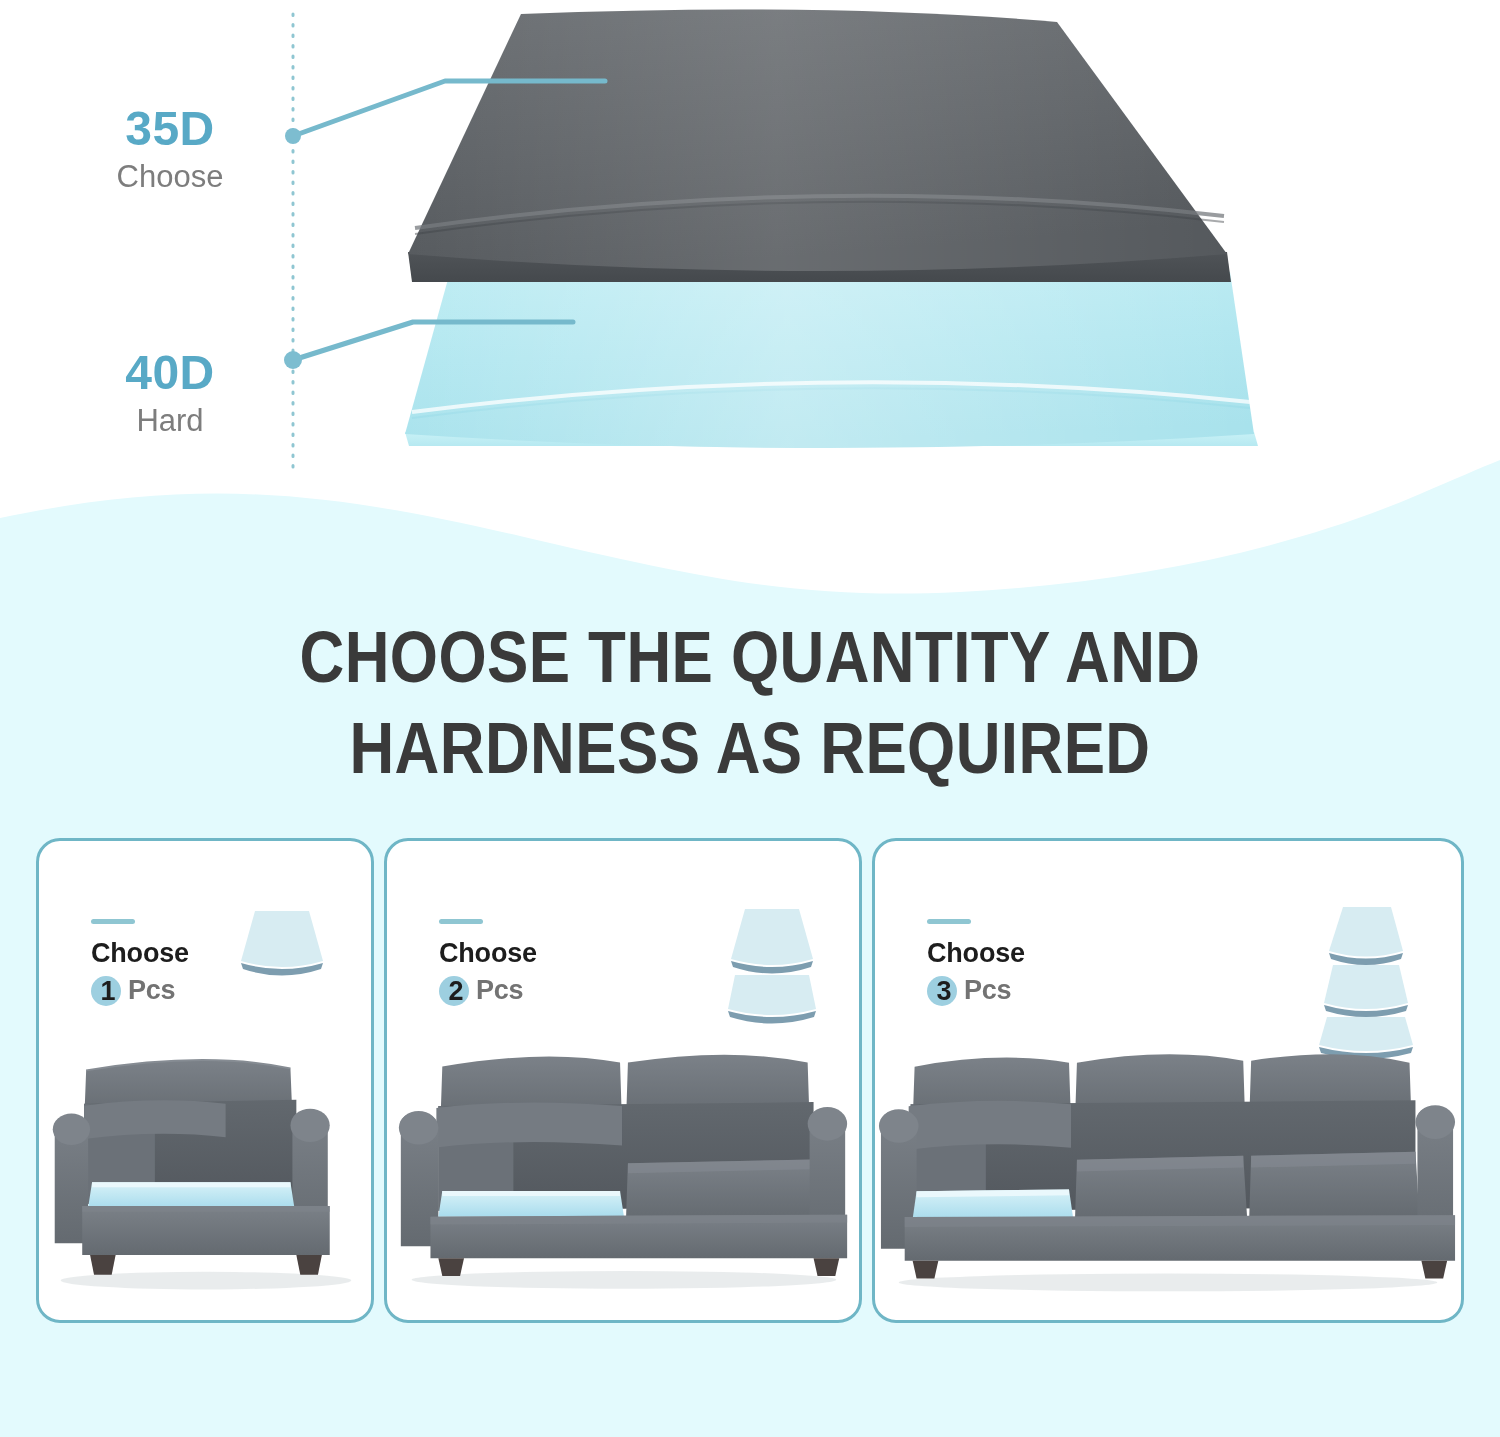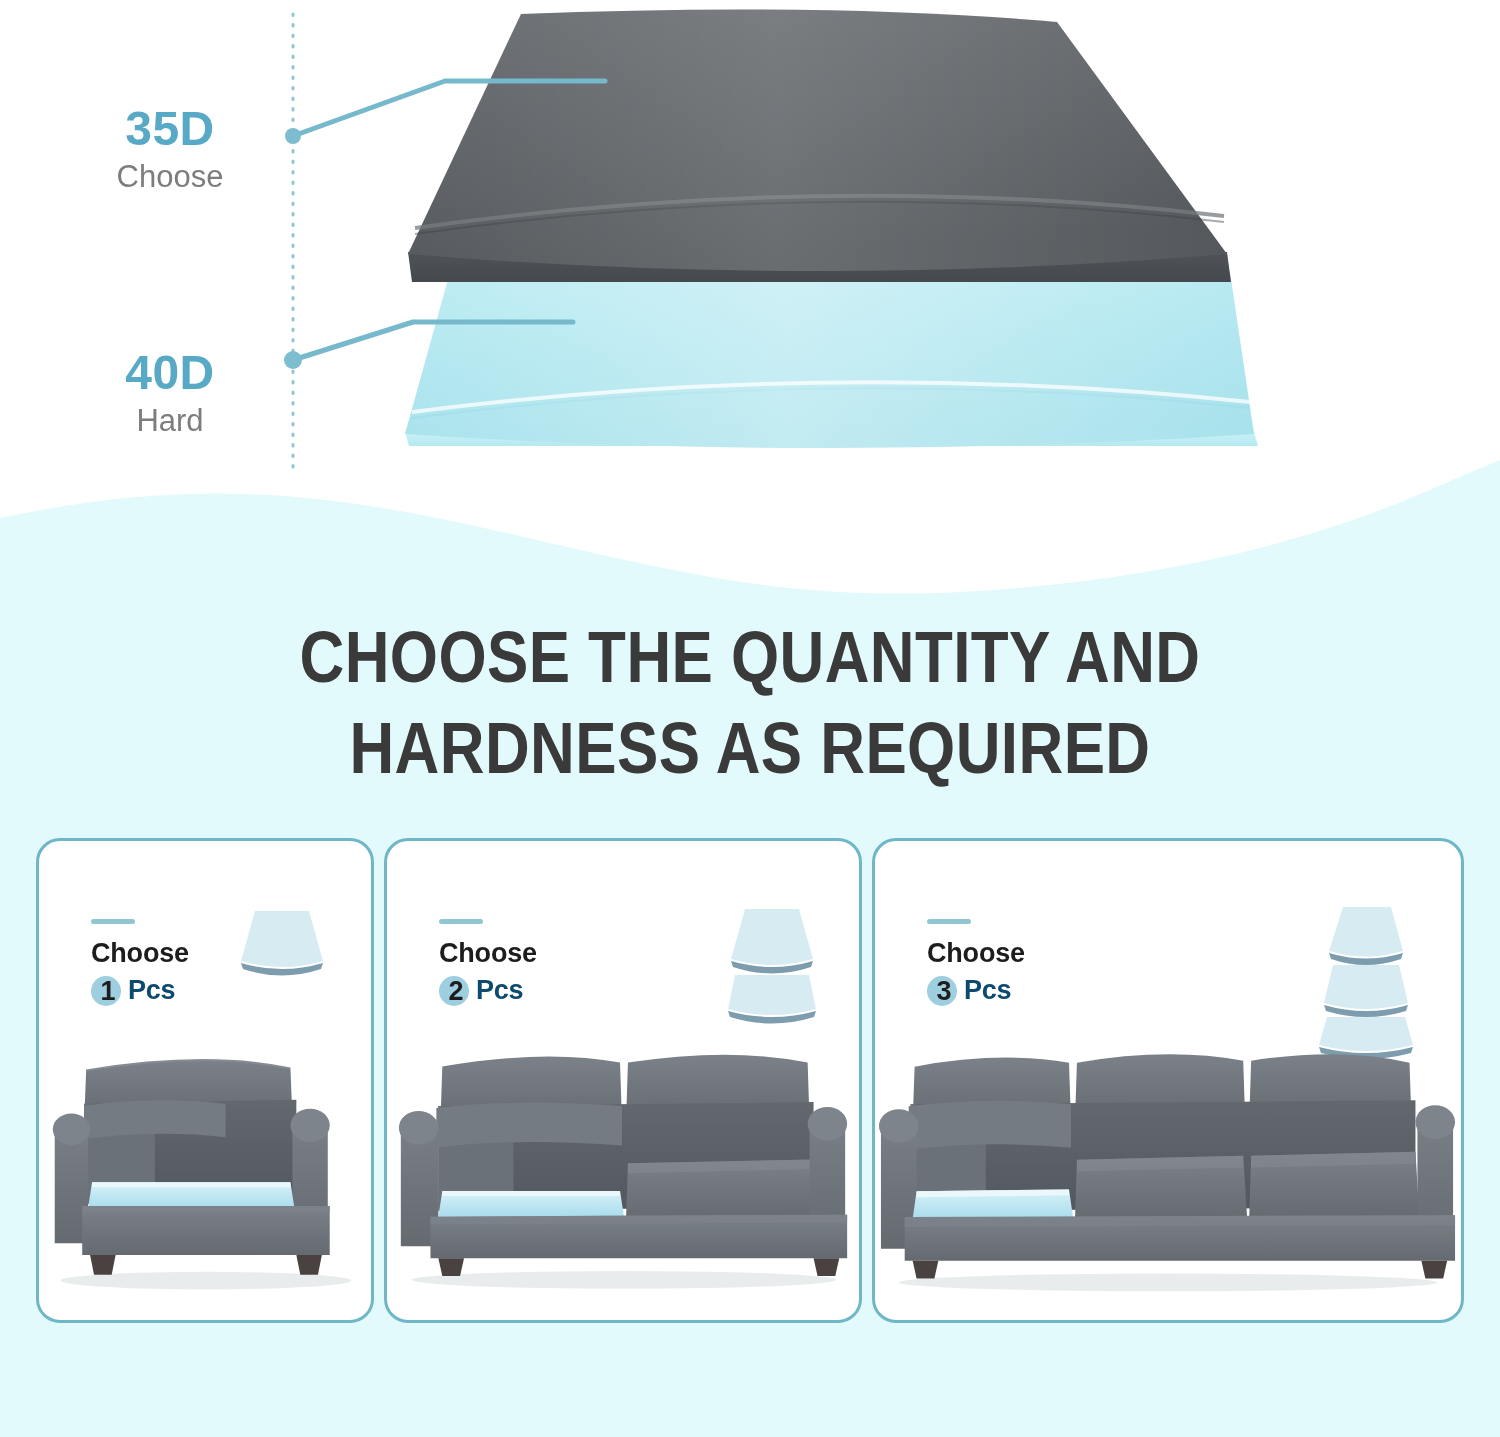--- a/index.html
+++ b/index.html
@@ -146,21 +146,21 @@
     background: #9dcfe0;
     z-index: 0;
   }
   .pcs-badge .badge-num {
     position: relative;
     z-index: 1;
     font-size: 27px;
     font-weight: bold;
     color: #1d1d1d;
   }
-  .pcs-word { font-size: 27px; font-weight: bold; color: #0c4a6e; }
+  .pcs-word { font-size: 27px; font-weight: bold; color: #737373; }
 
   .stack-icon {
     position: absolute;
     top: 26px;
   }
   #stack-icon-1 { right: 26px; width: 126px; height: 100px; }
   #stack-icon-2 { right: 24px; width: 126px; height: 140px; }
   #stack-icon-3 { right: 32px; width: 126px; height: 168px; }
   .stack-icon svg { display: block; width: 100%; height: 100%; }
 

